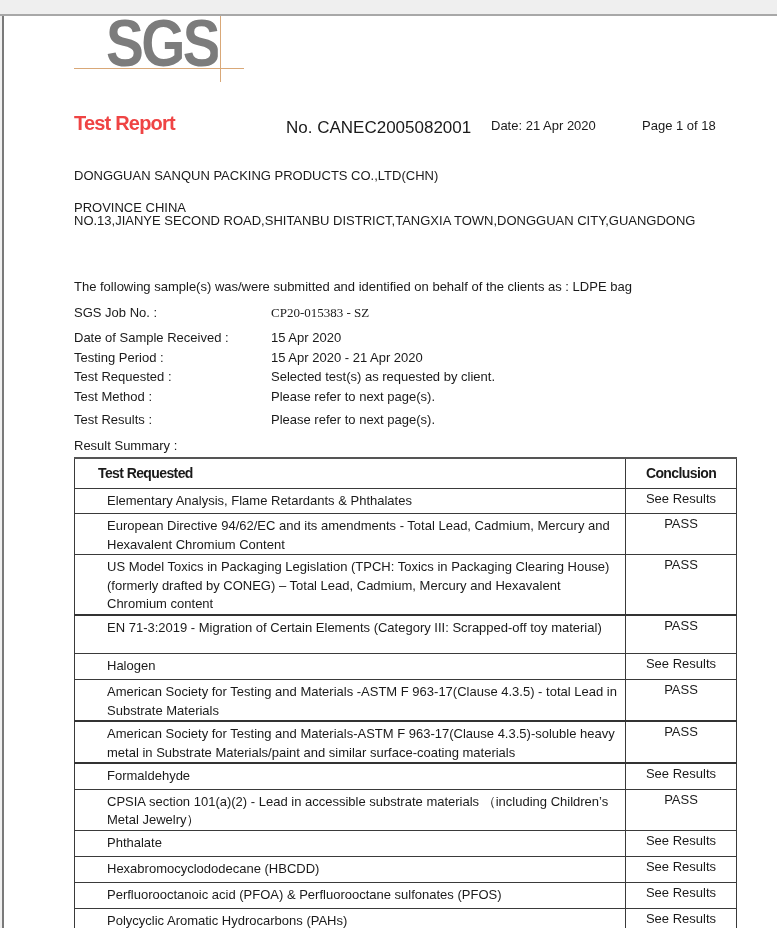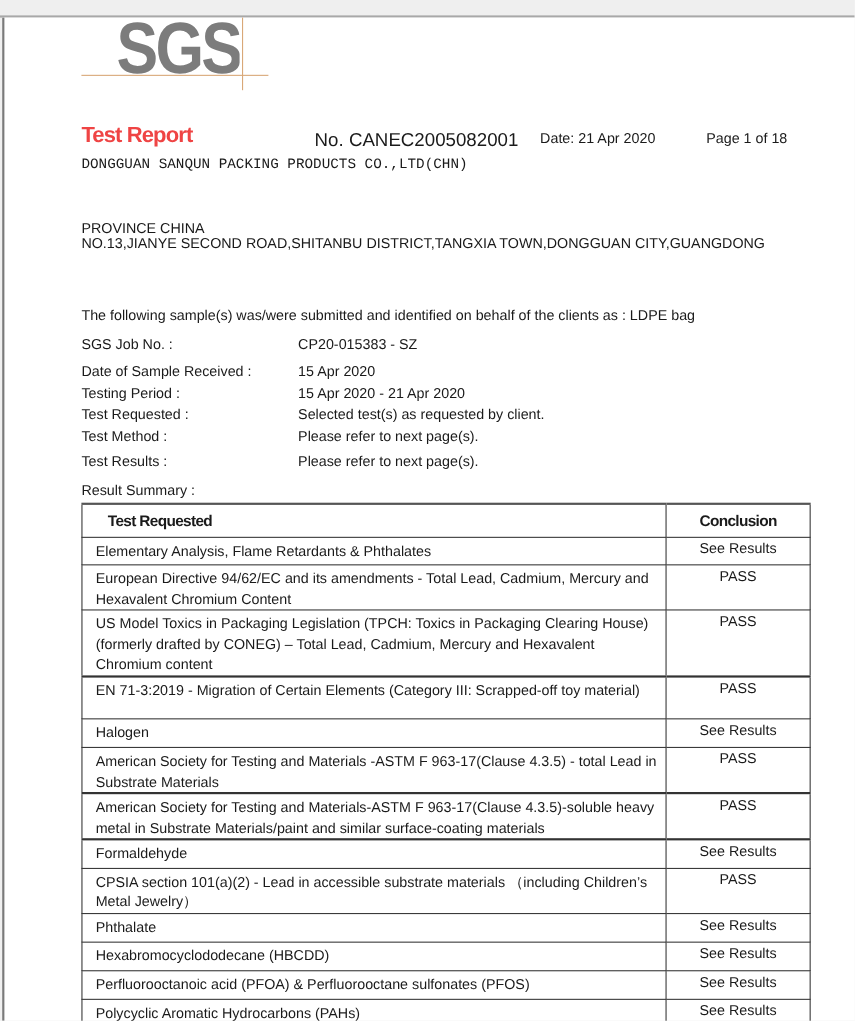--- a/index.html
+++ b/index.html
@@ -41,47 +41,47 @@
   }
   table.summary td, table.summary th {
     border: 1px solid #3a3a3a; vertical-align: top; line-height: 18.5px;
   }
   table.summary th {
     font-weight: bold; height: 27px; vertical-align: middle; letter-spacing: -0.6px; font-size: 14px;
     border-top: 2px solid #555;
   }
   table.summary th.c1 { text-align: left; padding-left: 23px; }
   table.summary th.c2 { text-align: center; }
-  td.test { padding: 3px 8px 0 12px; width: 510px; }
+  td.test { padding: 3px 8px 0 32px; width: 510px; }
   td.concl { text-align: center; padding-top: 1px; }
   tr.thick td { border-top: 2px solid #333; }
 </style>
 </head>
 <body>
 
 <div class="topbar"></div>
 
 <div class="page">
   <div class="logo">SGS</div>
   <div class="logo-hline"></div>
   <div class="logo-vline"></div>
 
   <div class="hdr-title">Test Report</div>
   <div class="hdr-no">No. CANEC2005082001</div>
   <div class="hdr-date">Date: 21 Apr 2020</div>
   <div class="hdr-page">Page 1 of 18</div>
 
-  <div class="txt" style="left:70px;top:126px;font-family:Liberation Mono, monospace;">DONGGUAN SANQUN PACKING PRODUCTS CO.,LTD(CHN)</div>
+  <div class="txt" style="left:70px;top:152px;">DONGGUAN SANQUN PACKING PRODUCTS CO.,LTD(CHN)</div>
   <div class="txt" style="left:70px;top:165px;margin-top:32px;">NO.13,JIANYE SECOND ROAD,SHITANBU DISTRICT,TANGXIA TOWN,DONGGUAN CITY,GUANGDONG</div>
   <div class="txt" style="left:70px;top:184px;">PROVINCE CHINA</div>
 
   <div class="txt" style="left:70px;top:263px;">The following sample(s) was/were submitted and identified on behalf of the clients as : LDPE bag</div>
 
   <div class="txt" style="left:70px;top:289px;">SGS Job No. :</div>
-  <div class="txt" style="left:267px;top:289px;">CP20-015383 - SZ</div>
+  <div class="txt" style="left:267px;top:289px;font-family:Liberation Serif, serif;">CP20-015383 - SZ</div>
   <div class="txt" style="left:70px;top:314px;">Date of Sample Received :</div>
   <div class="txt" style="left:267px;top:314px;">15 Apr 2020</div>
   <div class="txt" style="left:70px;top:334px;">Testing Period :</div>
   <div class="txt" style="left:267px;top:334px;">15 Apr 2020 - 21 Apr 2020</div>
   <div class="txt" style="left:70px;top:353px;">Test Requested :</div>
   <div class="txt" style="left:267px;top:353px;">Selected test(s) as requested by client.</div>
   <div class="txt" style="left:70px;top:373px;">Test Method :</div>
   <div class="txt" style="left:267px;top:373px;">Please refer to next page(s).</div>
   <div class="txt" style="left:70px;top:396px;">Test Results :</div>
   <div class="txt" style="left:267px;top:396px;">Please refer to next page(s).</div>

